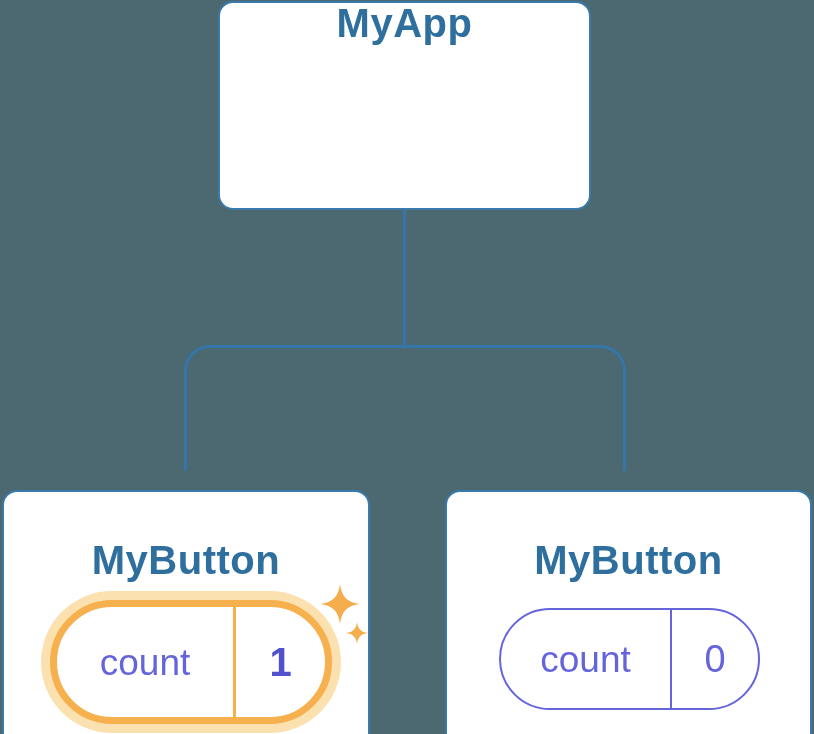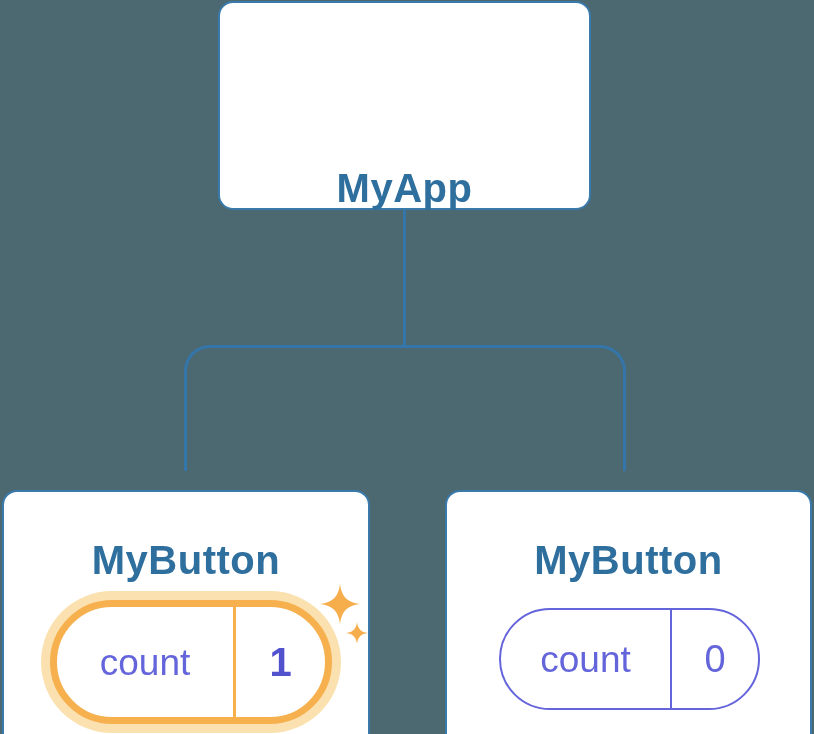--- a/index.html
+++ b/index.html
@@ -13,21 +13,21 @@
 
   
   .card {
     position: absolute;
     background: #ffffff;
     border: 2px solid #3A7AAB;
     border-radius: 15px;
   }
   .root-card {
     left: 218px; top: 1px; width: 373px; height: 209px;
-    display: flex; align-items: flex-end; justify-content: center;
+    display: flex; align-items: flex-start; justify-content: center;
   }
   .child-card { top: 470px; height: 300px; margin-top: 20px; }
   .child-card.left  { left: 2px;   width: 368px; }
   .child-card.right { left: 445px; width: 367px; }
 
   .node-title {
     font-size: 40px;
     font-weight: 700;
     color: #2E6F9E;
     letter-spacing: 0.5px;

